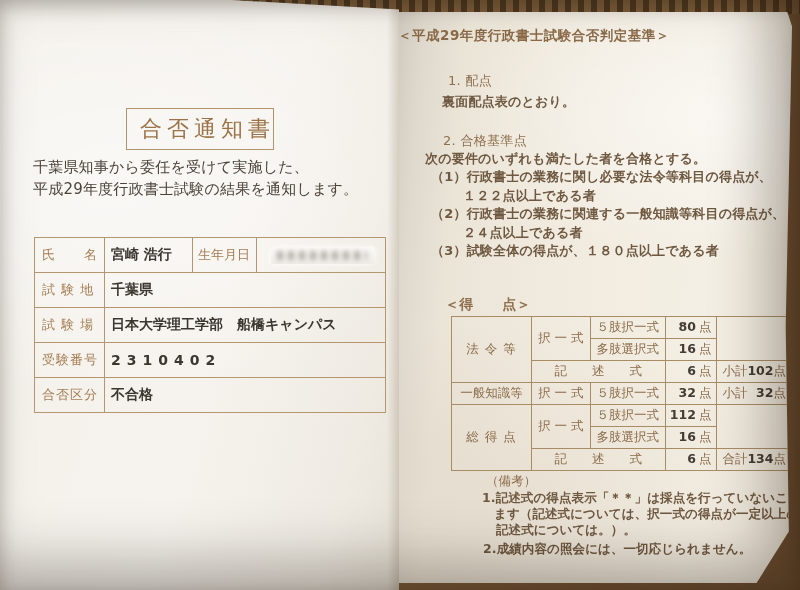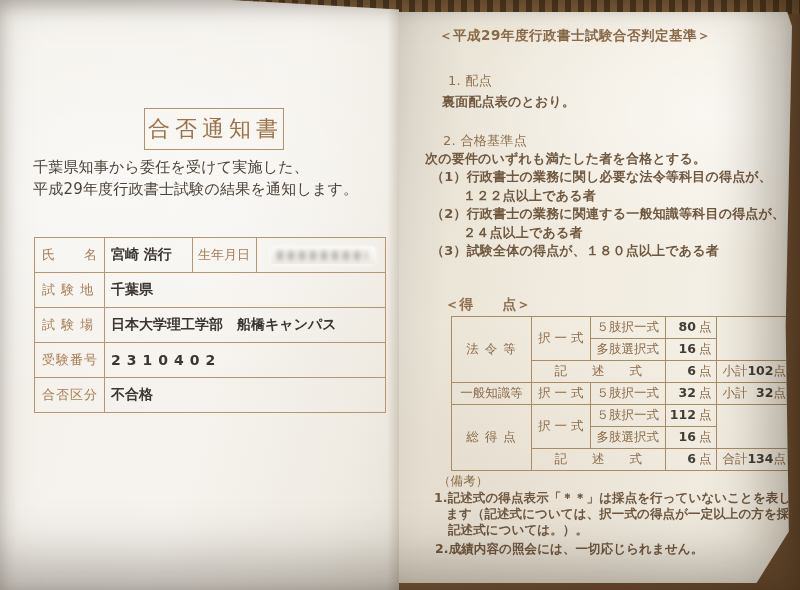--- a/index.html
+++ b/index.html
@@ -18,57 +18,57 @@
   
   .page-right {
     position:absolute; left:398px; top:12px; width:394px; height:571px;
     background:
       radial-gradient(420px 240px at 80% 18%, rgba(255,255,255,.55), rgba(255,255,255,0) 60%),
       radial-gradient(500px 300px at 30% 85%, rgba(150,130,100,.10), rgba(150,130,100,0) 60%),
       linear-gradient(95deg,#cfc9bf 0%,#dfd9cd 6%,#ebe5d8 16%,#f1ebdf 40%,#f4efe4 75%,#efe9dc 100%);
     clip-path: polygon(0 0, 98.8% 0, 100% 2.5%, 98.4% 55%, 99.2% 91%, 91% 100%, 0 100%);
   }
   .rtext { position:absolute; white-space:nowrap; font-size:13px; color:#8a6a48; letter-spacing:.3px; }
-  .rp-header { position:absolute; left:0; right:40px; top:15px; text-align:center;
+  .rp-header { position:absolute; left:0; right:40px; top:15px; 
     font-size:13.5px; font-weight:bold; color:#8a6a48; letter-spacing:.5px; white-space:nowrap; }
   .s-head { color:#8f6f4d;text-align:right; }
   .r-body { color:#6f5840; font-weight:bold; letter-spacing:.2px; }
 
   
   table.score { position:absolute; left:53px; top:304px; border-collapse:collapse; table-layout:fixed; }
   table.score td { border:1px solid #a88c64; height:21px; padding:0 4px;
     font-size:12.5px; color:#8a6a48; overflow:hidden; white-space:nowrap; }
   table.score td.cat  { text-align:center; letter-spacing:1px; }
   table.score td.typ  { text-align:center; }
   table.score td.sub  { text-align:center; }
   table.score td.wrt  { text-align:center; }
   table.score td.pts  { text-align:right; padding-right:5px; }
   table.score td.tot  { padding:0 5px; }
   .tot-in { display:flex; justify-content:space-between; align-items:center; }
   .num { color:#423c34; font-weight:bold; }
   .pts .num { margin-right:3px; }
   .unit { color:#8a6a48; }
 
   
-  .rm { font-size:12.5px; color:#6f5840; font-weight:bold; letter-spacing:.1px; }
+  .rm { font-size:12.5px; color:#6f5840; font-weight:bold; letter-spacing:.1px;margin-left:48px; }
 
   
   .page-left {
     position:absolute; left:0; top:0; width:399px; height:590px;
     background:
       radial-gradient(500px 320px at 28% 30%, rgba(255,255,255,.5), rgba(255,255,255,0) 70%),
       linear-gradient(105deg,#f4f1eb 0%,#f6f3ee 55%,#efebe3 85%,#e6e1d7 100%);
     clip-path: polygon(0 0, 58% 0, 100% 1.6%, 100% 100%, 0 100%);
     box-shadow: 6px 0 10px rgba(45,30,12,.35);
   }
   .page-left::after { content:""; position:absolute; top:0; right:0; width:12px; height:100%;
     background: linear-gradient(90deg, rgba(120,100,70,0), rgba(110,90,60,.22)); }
 
-  .title-box { position:absolute; left:144px; top:108px; width:138px; height:40px;
-    border:1px solid #b3936c; display:flex; align-items:center; justify-content:flex-end; }
+  .title-box { position:absolute; left:126px; top:108px; width:138px; height:40px;
+    border:1px solid #b3936c; display:flex; align-items:center; justify-content:flex-start;padding-left:8px; }
   .title-box span { font-size:22px; color:#9c7348; letter-spacing:5px; padding-left:5px; white-space:nowrap; }
 
   .intro { position:absolute; left:33px; top:156px; font-size:15px; line-height:22px;
     color:#4c4339; letter-spacing:.2px; white-space:nowrap; }
 
   table.info { position:absolute; left:34px; top:237px; border-collapse:collapse; table-layout:fixed; }
   table.info td { border:1px solid #b5966f; height:34px; padding:0 6px;
     font-size:13px; overflow:hidden; white-space:nowrap; }
   table.info td.lbl { color:#a57c52; letter-spacing:1px; padding-left:7px; }
   table.info td.val { color:#3b3630; font-weight:bold; font-size:14px; }

